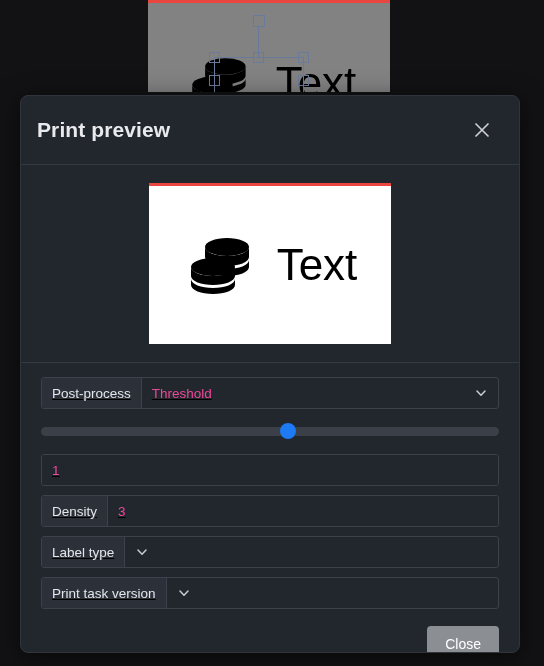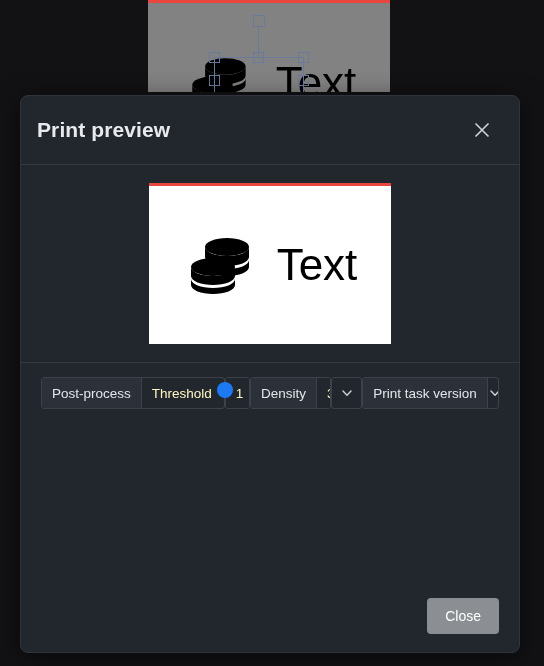--- a/index.html
+++ b/index.html
@@ -165,21 +165,22 @@
     font-size: 44px;
     color: #000;
     line-height: 1;
   }
 
   
   .modal-body {
     flex: 1 1 auto;
     padding: 14px 20px 0 20px;
     display: flex;
-    flex-direction: row;
+    flex-direction: column;
+    text-decoration: underline;
   }
 
   .field-row {
     display: flex;
     align-items: stretch;
     height: 32px;
     margin-bottom: 9px;
     border: 1px solid #3b424c;
     border-radius: 3px;
     background: #22262d;
@@ -194,21 +195,21 @@
     font-size: 13.5px;
     color: #e3e6ea;
     white-space: nowrap;
   }
   .field-value {
     flex: 1;
     display: flex;
     align-items: center;
     padding: 0 10px;
     font-size: 13.5px;
-    color: #fef9c3;
+    color: #ec4899;
     background: #22262d;
   }
   .field-chevron {
     width: 34px;
     display: flex;
     align-items: center;
     justify-content: center;
     color: #c8ccd2;
   }
   .field-chevron svg { display: block; }
@@ -358,20 +359,21 @@
       <div class="field-row">
         <div class="field-value">1</div>
       </div>
 
       <div class="field-row">
         <div class="field-label">Density</div>
         <div class="field-value">3</div>
       </div>
 
       <div class="field-row">
+        <div class="field-label">Label type</div>
         <div class="field-chevron">
           <svg width="14" height="14" viewBox="0 0 14 14" xmlns="http://www.w3.org/2000/svg">
             <path d="M3 5 L7 9.2 L11 5" stroke="currentColor" stroke-width="1.5" fill="none" stroke-linecap="round" stroke-linejoin="round"></path>
           </svg>
         </div>
       </div>
 
       <div class="field-row">
         <div class="field-label">Print task version</div>
         <div class="field-chevron">

